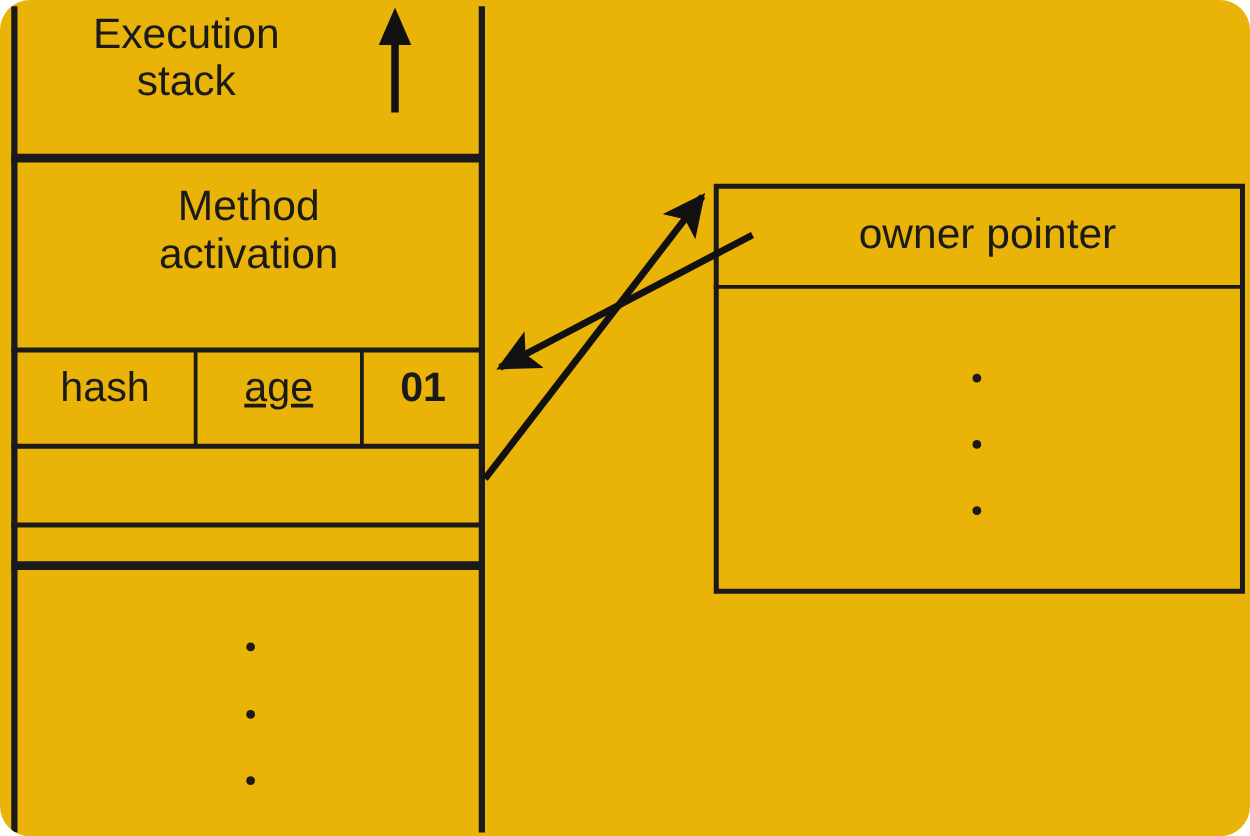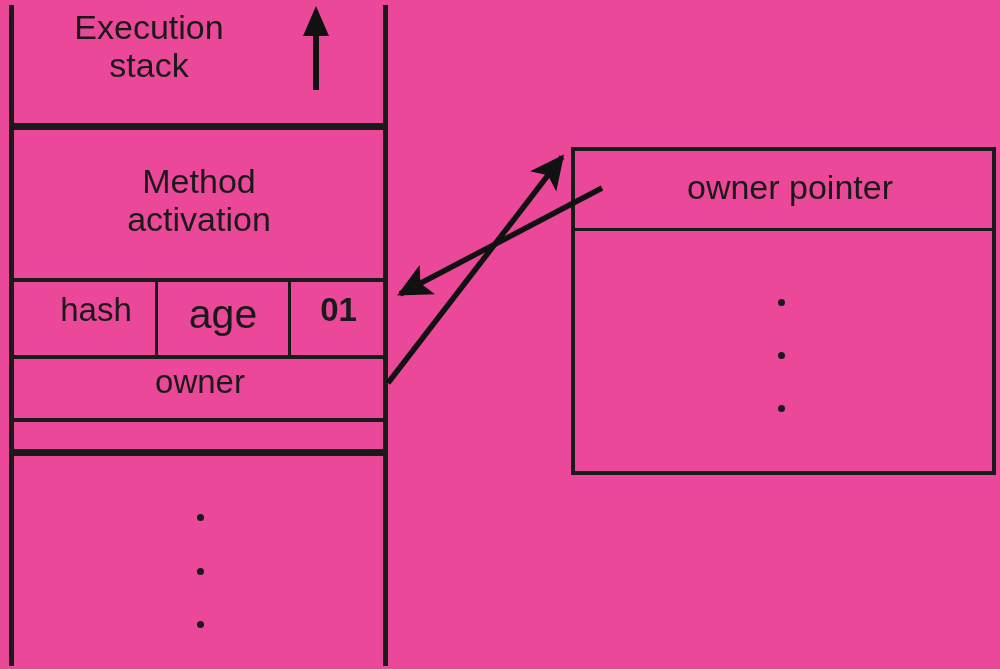--- a/index.html
+++ b/index.html
@@ -8,22 +8,23 @@
     padding: 0;
     background: #ffffff;
   }
   body {
     font-family: "Liberation Sans", "DejaVu Sans", sans-serif;
   }
   #diagram-root {
     position: relative;
     width: 1000px;
     height: 669px;
-    background: #ec4899;
+    background: #eab308;
     overflow: hidden;
+    border-radius: 24px;
   }
   
   .rect {
     position: absolute;
     box-sizing: border-box;
     background: transparent;
   }
   .hline {
     position: absolute;
     background: #1a1a1a;
@@ -63,23 +64,23 @@
   #stack-div-top     { left: 9px;   top: 123px; width: 379px; height: 7px; }
   #stack-div-fields  { left: 9px;   top: 278px; width: 379px; height: 4px; }
   #stack-div-owner-t { left: 9px;   top: 355px; width: 379px; height: 4px; }
   #stack-div-owner-b { left: 9px;   top: 418px; width: 379px; height: 4px; }
   #stack-div-bottom  { left: 9px;   top: 449px; width: 379px; height: 7px; }
 
   #stack-field-div-1 { left: 155px; top: 280px; width: 3px; height: 77px; }
   #stack-field-div-2 { left: 288px; top: 280px; width: 3px; height: 77px; }
 
   #label-execution-stack { left: 14px;  top: 8px;   width: 270px; font-size: 34px; }
-  #label-method-activation { left: 14px; top: 162px; width: 370px; font-size: 34px; }
-  #label-hash  { left: 14px;  top: 292px; width: 140px; font-size: 33px; padding-left: 12px; }
-  #label-age   { left: 158px; top: 292px; width: 130px; font-size: 41px; }
+  #label-method-activation { left: 14px; top: 146px; width: 370px; font-size: 34px; }
+  #label-hash  { left: 14px;  top: 292px; width: 140px; font-size: 33px; }
+  #label-age   { left: 158px; top: 292px; width: 130px; font-size: 33px; text-decoration: underline; }
   #label-flag  { left: 291px; top: 292px; width: 95px;  font-size: 33px; font-weight: bold; }
   #label-owner { left: 14px;  top: 364px; width: 372px; font-size: 33px; }
 
   #stack-dot-1 { left: 197px; top: 514px; }
   #stack-dot-2 { left: 197px; top: 568px; }
   #stack-dot-3 { left: 197px; top: 621px; }
 
   #object-box { left: 571px; top: 147px; width: 425px; height: 328px; border: 4px solid #1a1a1a; }
   #object-div { left: 571px; top: 228px; width: 425px; height: 3px; }
 
@@ -110,21 +111,20 @@
 
   <div class="vline" id="stack-field-div-1"></div>
   <div class="vline" id="stack-field-div-2"></div>
 
   <div class="label" id="label-hash">hash</div>
   <div class="label" id="label-age">age</div>
   <div class="label" id="label-flag">01</div>
 
   <div class="hline" id="stack-div-owner-t"></div>
 
-  <div class="label" id="label-owner">owner</div>
 
   <div class="hline" id="stack-div-owner-b"></div>
   <div class="hline" id="stack-div-bottom"></div>
 
   <div class="dot" id="stack-dot-1"></div>
   <div class="dot" id="stack-dot-2"></div>
   <div class="dot" id="stack-dot-3"></div>
 
 
   <div class="rect" id="object-box"></div>

